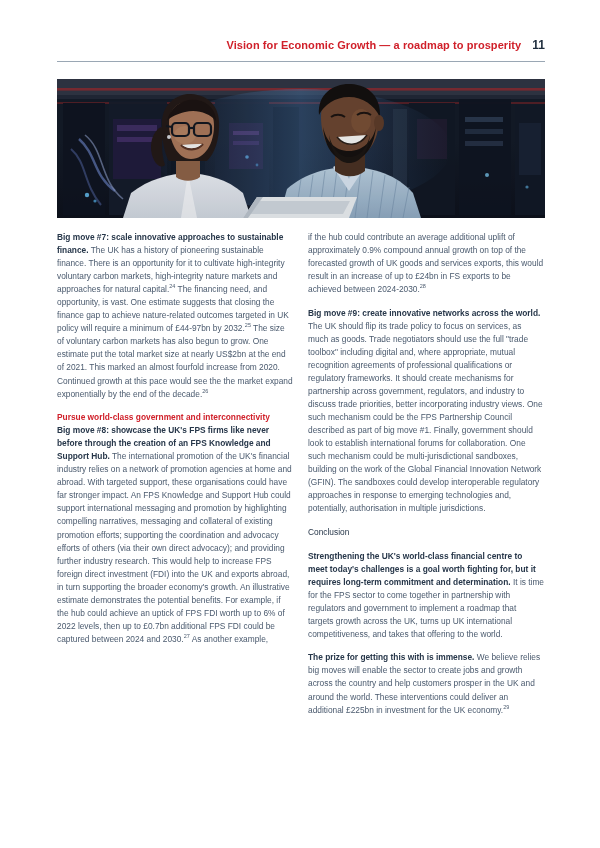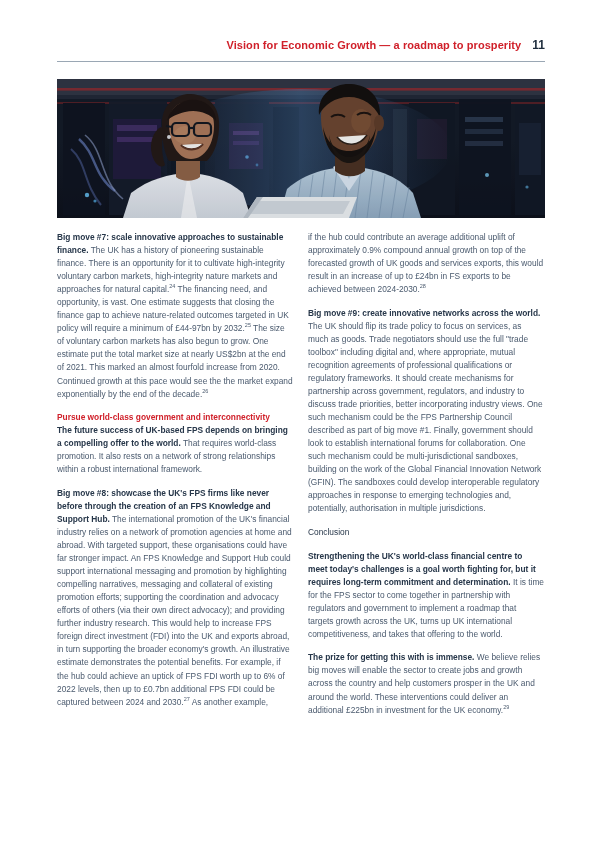--- a/index.html
+++ b/index.html
@@ -270,21 +270,20 @@
     </svg>
   </div>
 
   <div class="columns">
 
     <div class="col">
       <p><span class="lead">Big move #7: scale innovative approaches to sustainable finance.</span><span> The UK has a history of pioneering sustainable finance. There is an opportunity for it to cultivate high-integrity voluntary carbon markets, high-integrity nature markets and approaches for natural capital.</span><sup>24</sup><span> The financing need, and opportunity, is vast. One estimate suggests that closing the finance gap to achieve nature-related outcomes targeted in UK policy will require a minimum of £44-97bn by 2032.</span><sup>25</sup><span> The size of voluntary carbon markets has also begun to grow. One estimate put the total market size at nearly US$2bn at the end of 2021. This marked an almost fourfold increase from 2020. Continued growth at this pace would see the the market expand exponentially by the end of the decade.</span><sup>26</sup></p>
 
       <p class="subhead">Pursue world-class government and interconnectivity</p>
 
-      <p><span class="lead">The future success of UK-based FPS depends on bringing a compelling offer to the world.</span><span> That requires world-class promotion. It also rests on a network of strong relationships within a robust international framework.</span></p>
 
       <p><span class="lead">Big move #8: showcase the UK's FPS firms like never before through the creation of an FPS Knowledge and Support Hub.</span><span> The international promotion of the UK's financial industry relies on a network of promotion agencies at home and abroad. With targeted support, these organisations could have far stronger impact. An FPS Knowledge and Support Hub could support international messaging and promotion by highlighting compelling narratives, messaging and collateral of existing promotion efforts; supporting the coordination and advocacy efforts of others (via their own direct advocacy); and providing further industry research. This would help to increase FPS foreign direct investment (FDI) into the UK and exports abroad, in turn supporting the broader economy's growth. An illustrative estimate demonstrates the potential benefits. For example, if the hub could achieve an uptick of FPS FDI worth up to 6% of 2022 levels, then up to £0.7bn additional FPS FDI could be captured between 2024 and 2030.</span><sup>27</sup><span> As another example,</span></p>
     </div>
 
     <div class="col">
       <p><span>if the hub could contribute an average additional uplift of approximately 0.9% compound annual growth on top of the forecasted growth of UK goods and services exports, this would result in an increase of up to £24bn in FS exports to be achieved between 2024-2030.</span><sup>28</sup></p>
 
       <p><span class="lead">Big move #9: create innovative networks across the world.</span><span> The UK should flip its trade policy to focus on services, as much as goods. Trade negotiators should use the full "trade toolbox" including digital and, where appropriate, mutual recognition agreements of professional qualifications or regulatory frameworks. It should create mechanisms for partnership across government, regulators, and industry to discuss trade priorities, better incorporating industry views. One such mechanism could be the FPS Partnership Council described as part of big move #1. Finally, government should look to establish international forums for collaboration. One such mechanism could be multi-jurisdictional sandboxes, building on the work of the Global Financial Innovation Network (GFIN). The sandboxes could develop interoperable regulatory approaches in response to emerging technologies and, potentially, authorisation in multiple jurisdictions.</span></p>
 
       <p class="subhead-dark">Conclusion</p>

